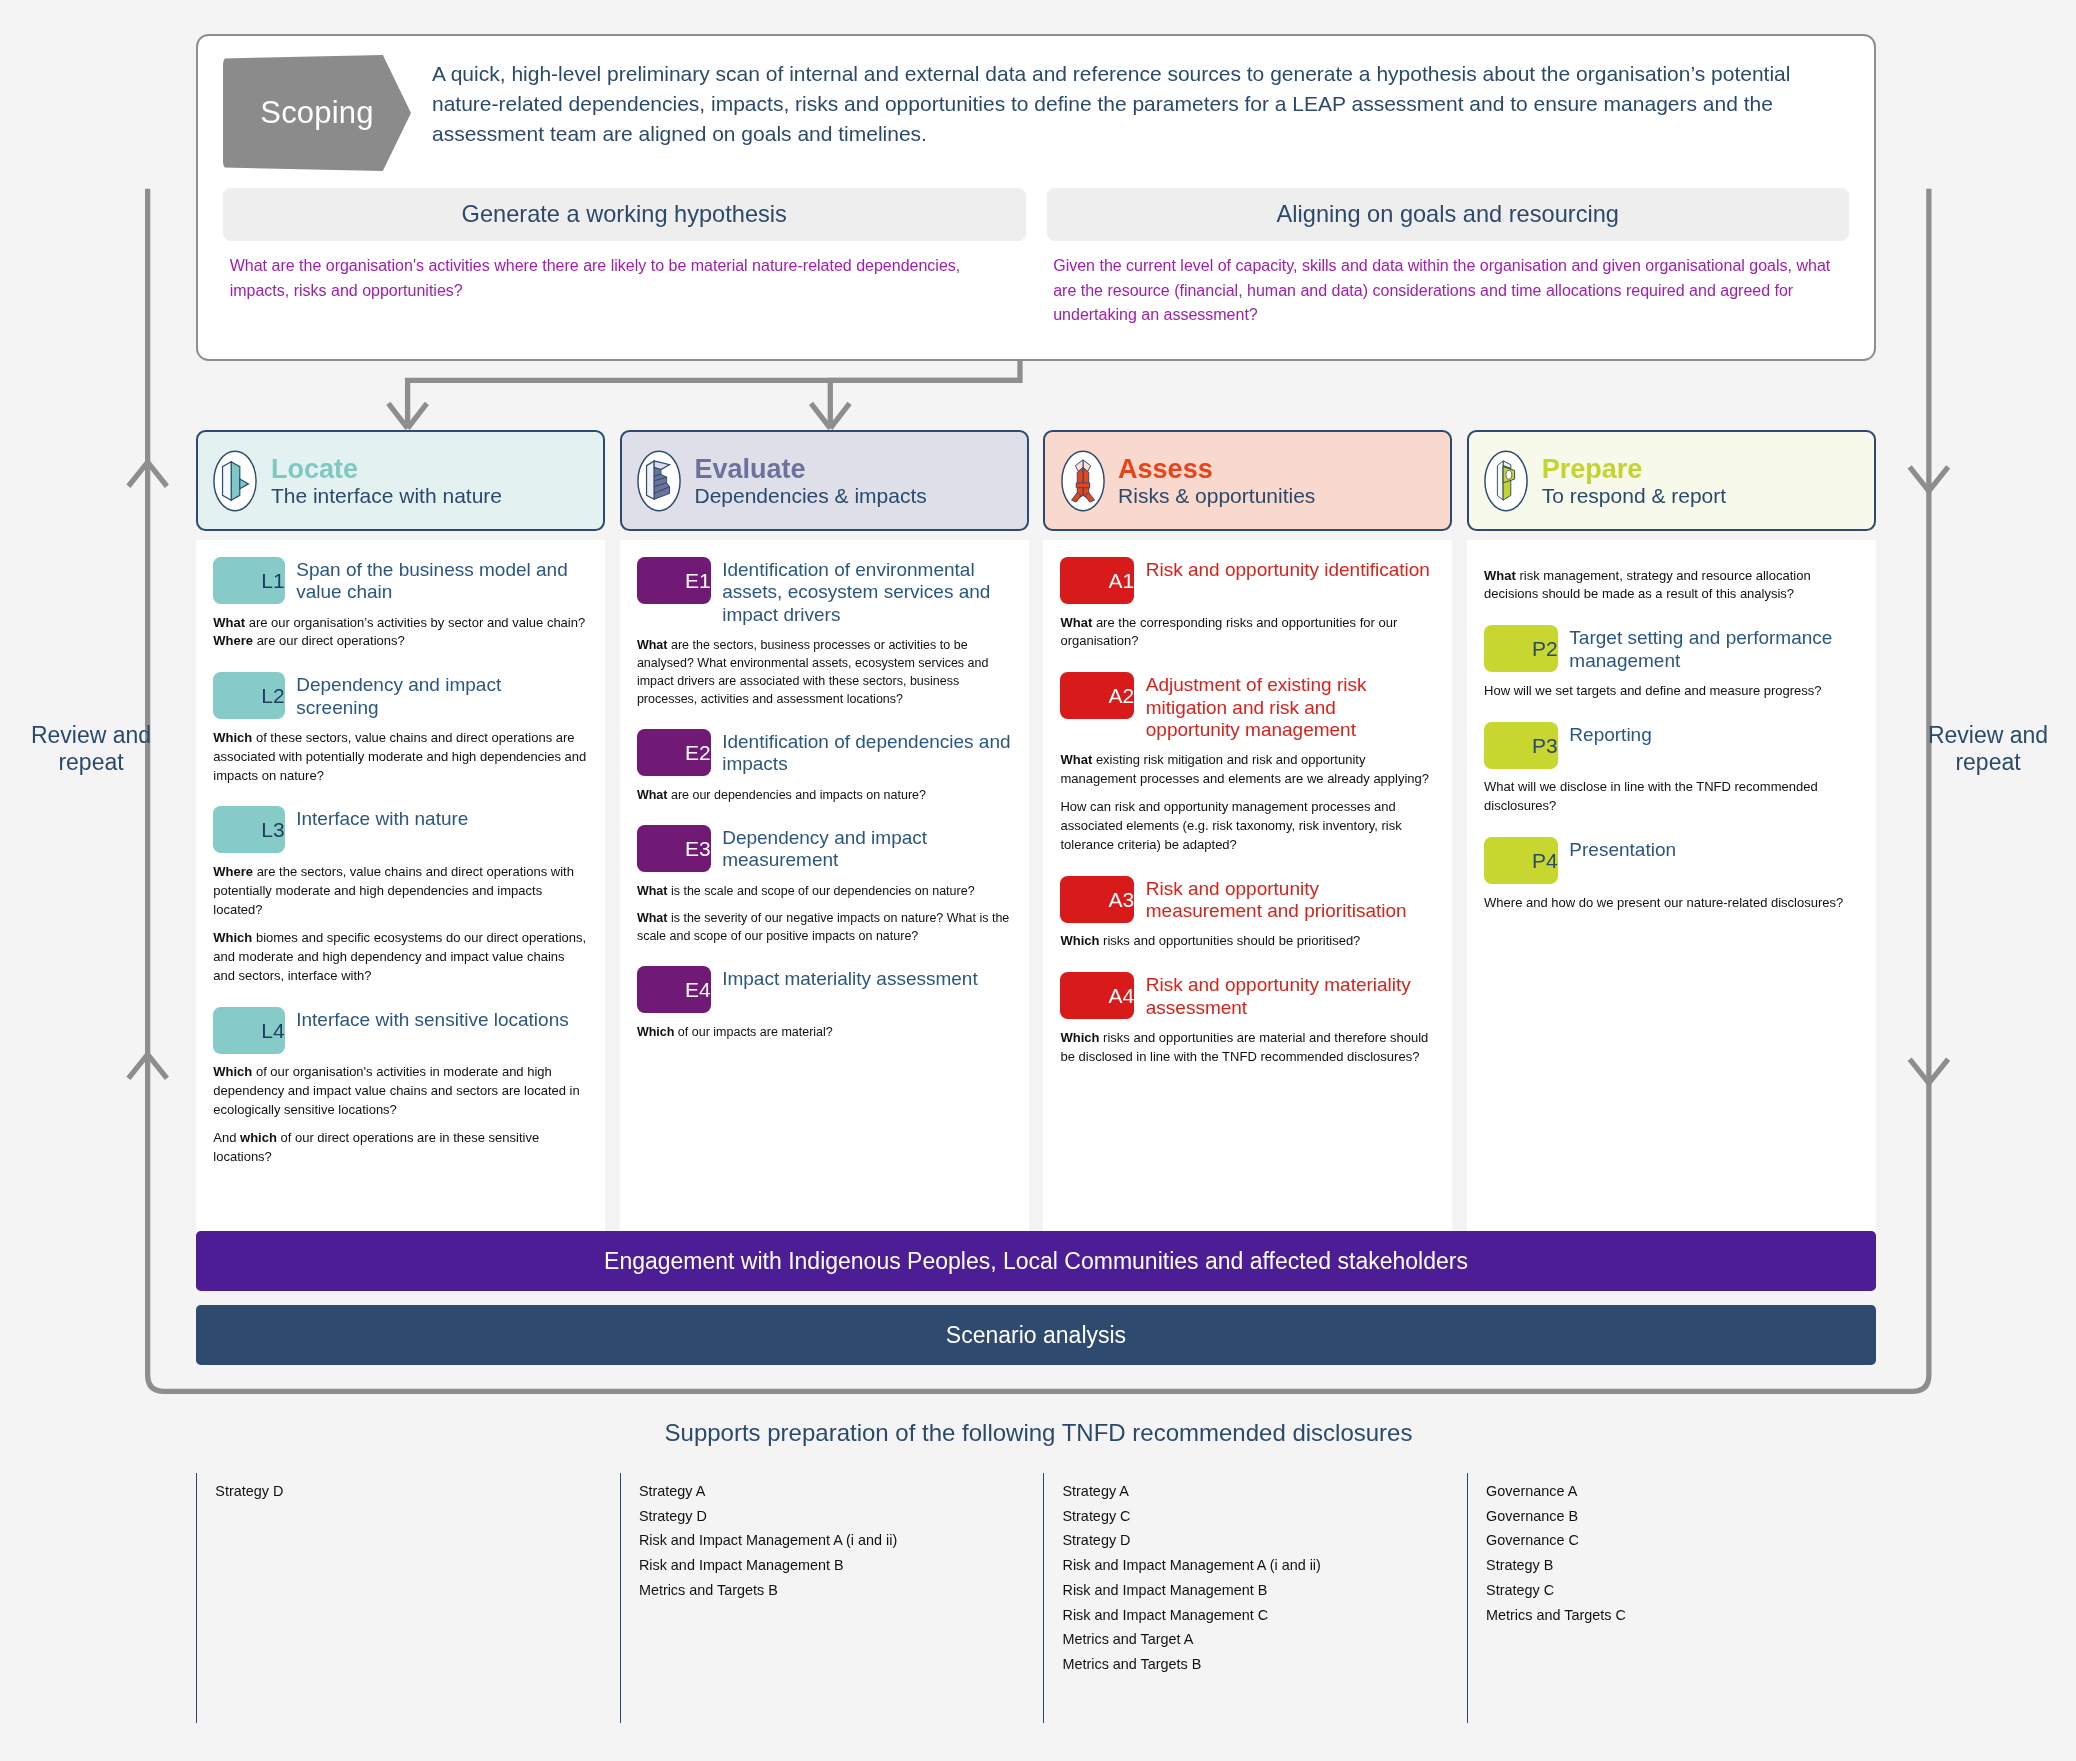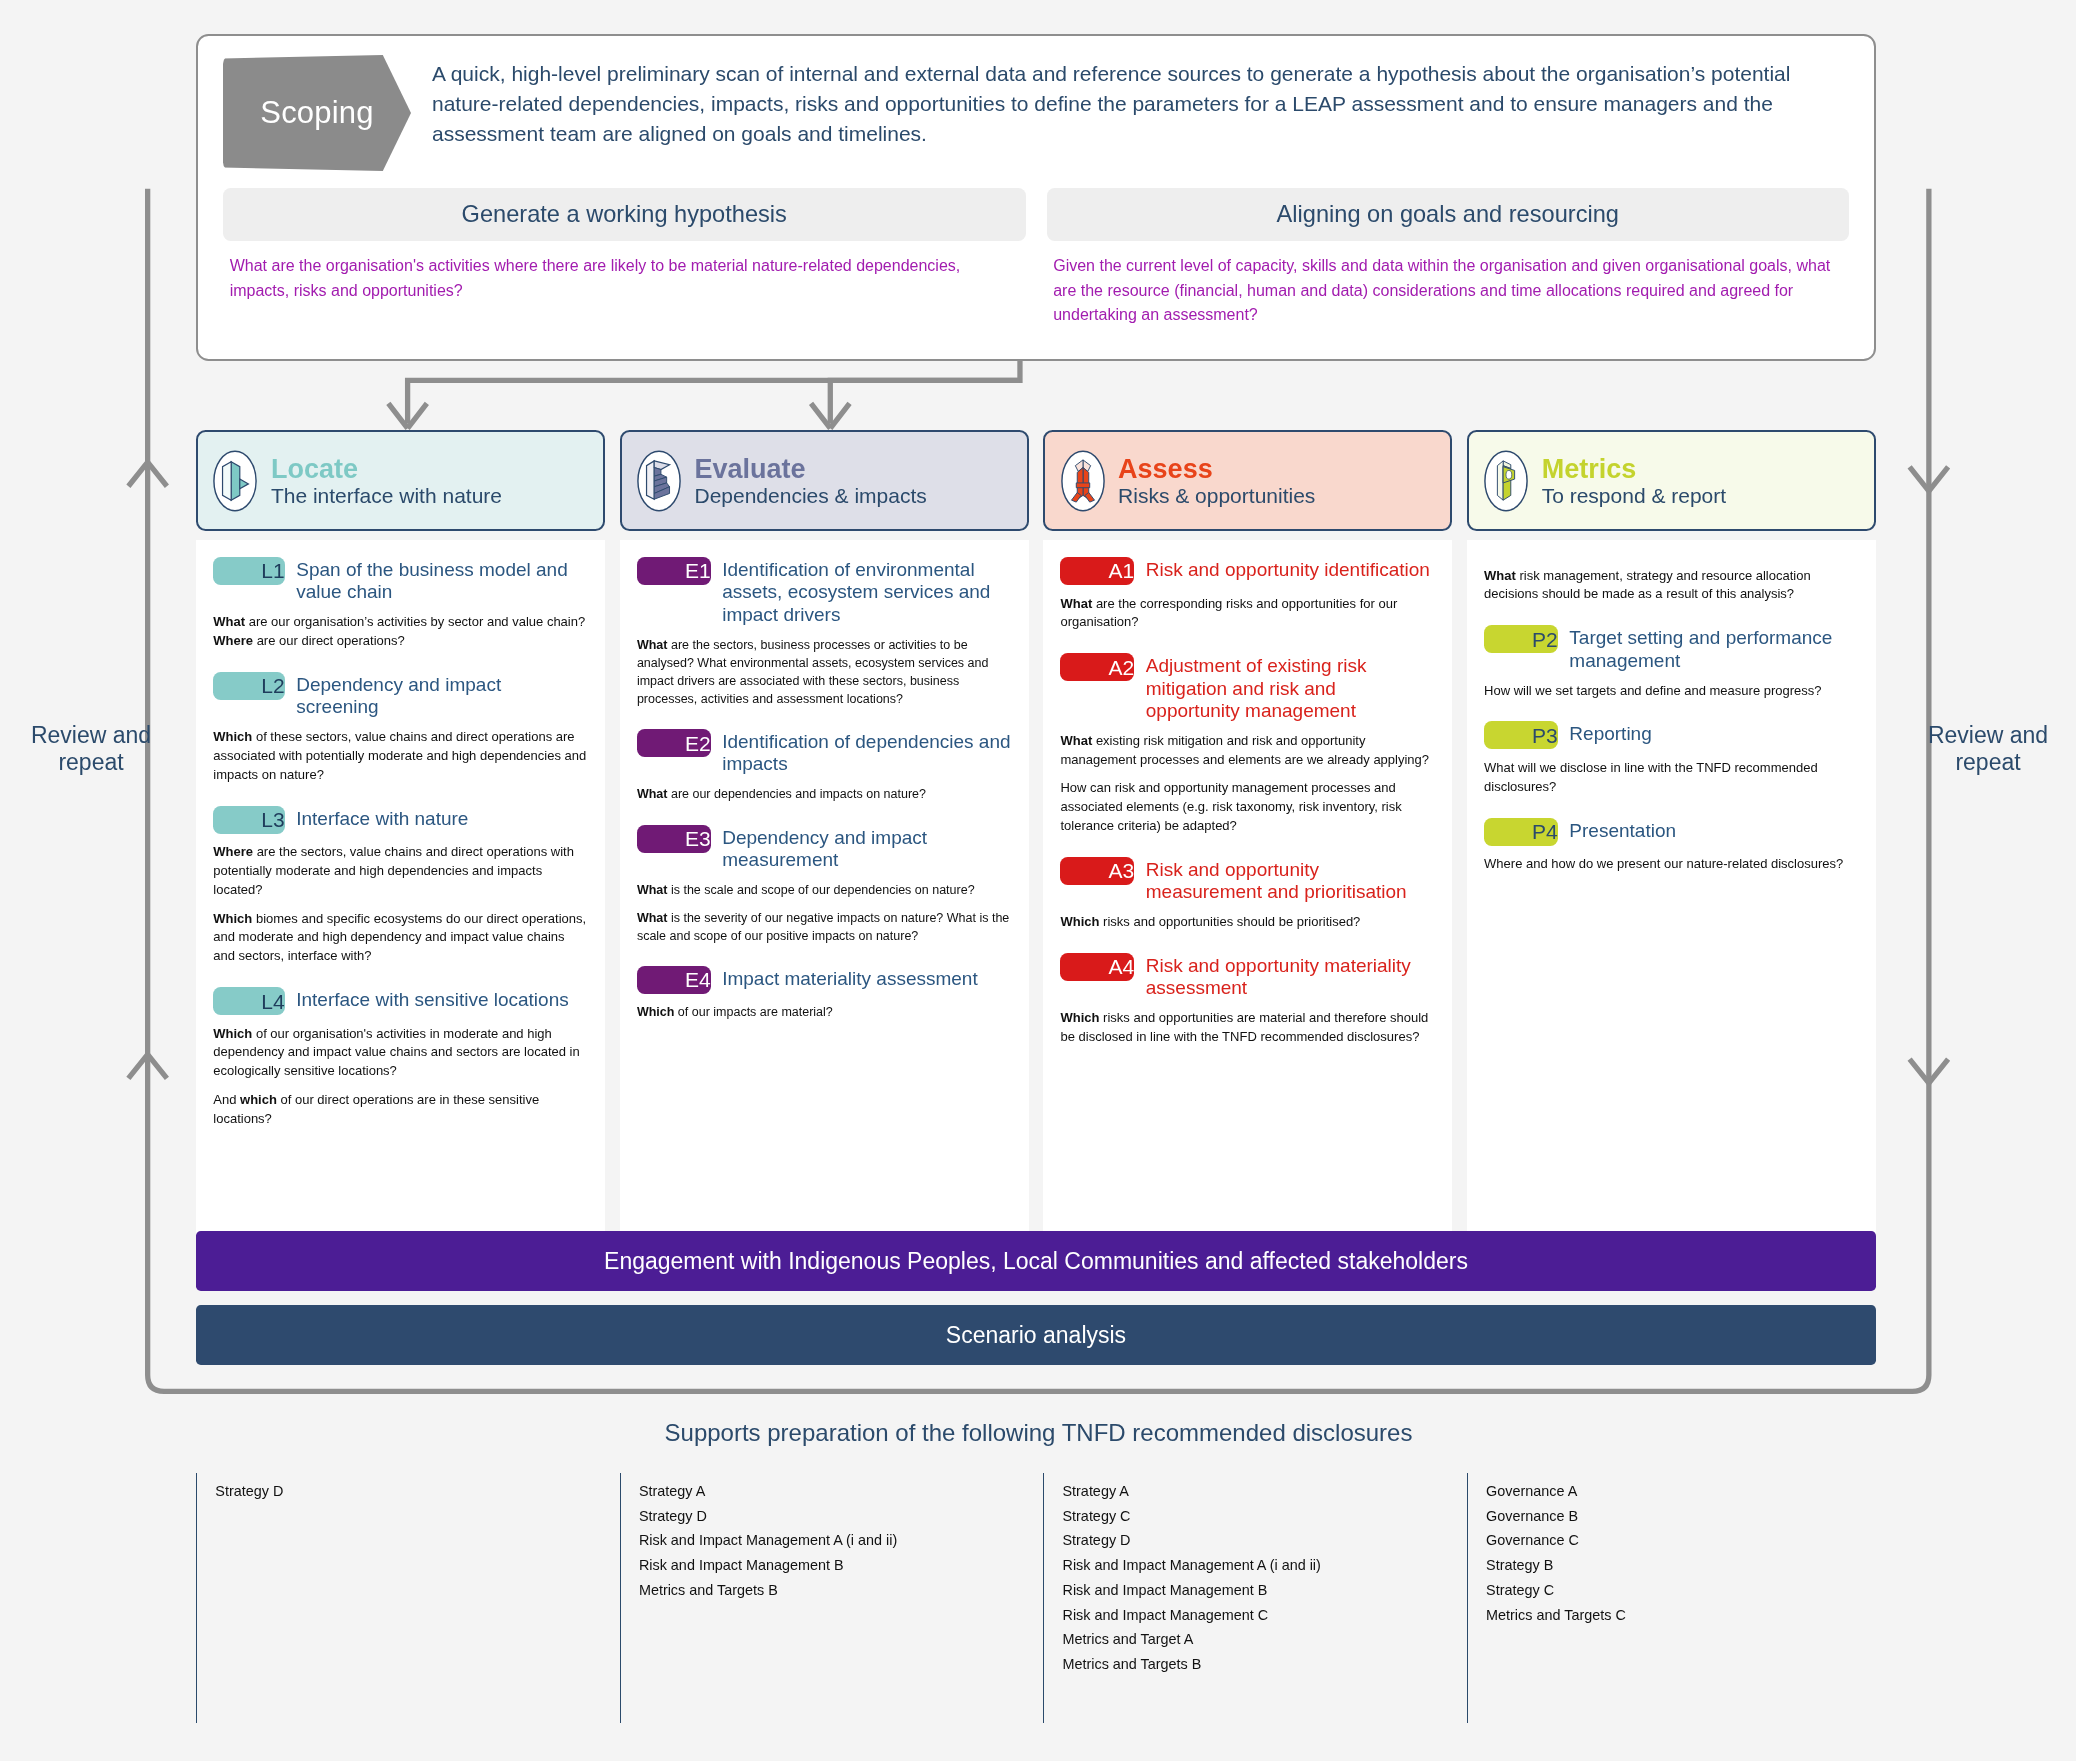--- a/index.html
+++ b/index.html
@@ -54,21 +54,21 @@
   .col-head-text { display: flex; flex-direction: column; line-height: 1.12; }
   .col-title { font-size: 27px; font-weight: bold; }
   .col-sub   { font-size: 21px; color: #2b4a6b; }
 
   .col-body { background: #fff; margin-top: 8.7px; padding: 17.3px 17.3px 19px 17.3px; flex: 1 1 auto; min-height: 728px; }
 
   .step { margin-bottom: 21px; }
   .step:last-child { margin-bottom: 0; }
   .step-head { display: flex; gap: 11.6px; align-items: flex-start; }
   .step-badge {
-    flex: 0 0 40px; height: 28px; border-radius: 7.7px;
+    flex: 0 0 40px; height: 47px; border-radius: 7.7px;
     display: flex; align-items: center; justify-content: center;
     font-size: 21px; line-height: 1; padding-left: 48px;
   }
   .step-title { font-size: 19px; line-height: 1.18; padding-top: 1.9px; }
   .step-body { font-size: 13px; line-height: 1.45; color: #111; margin-top: 9.6px; }
   .step-body p { margin-bottom: 9.6px; }
   .step-body p:last-child { margin-bottom: 0; }
   .step-body b { font-weight: bold; }
 
   
@@ -354,21 +354,21 @@
           <svg width="46" height="64" viewBox="0 0 96 132" class="icon-ell">
             <ellipse cx="48" cy="66" rx="44" ry="62" fill="#ffffff" stroke="#2e4a6e" stroke-width="3"></ellipse>
             <path d="M42 24 L58 32 L58 40 L42 34 Z" fill="#f0f4dc" stroke="#2e4a6e" stroke-width="2"></path>
             <path d="M42 24 L30 34 L30 96 L42 106 Z" fill="#f7faea" stroke="#2e4a6e" stroke-width="2"></path>
             <path d="M42 34 L58 40 L58 96 L42 106 Z" fill="#c4d32e" stroke="#2e4a6e" stroke-width="2"></path>
             <path d="M42 36 L66 44 L66 62 L42 70 Z" fill="#c4d32e" stroke="#2e4a6e" stroke-width="2"></path>
             <ellipse cx="54" cy="53" rx="6" ry="9" fill="#ffffff" stroke="#2e4a6e" stroke-width="1.5"></ellipse>
           </svg>
         </span>
         <span class="col-head-text">
-          <span class="col-title">Metrics</span>
+          <span class="col-title">Prepare</span>
           <span class="col-sub">To respond &amp; report</span>
         </span>
       </div>
       <div class="col-body">
         <div class="step">
           <div class="step-body">
               <p><b>What</b> risk management, strategy and resource allocation decisions should be made as a result of this analysis?</p>
             </div>
         </div>
         <div class="step">

